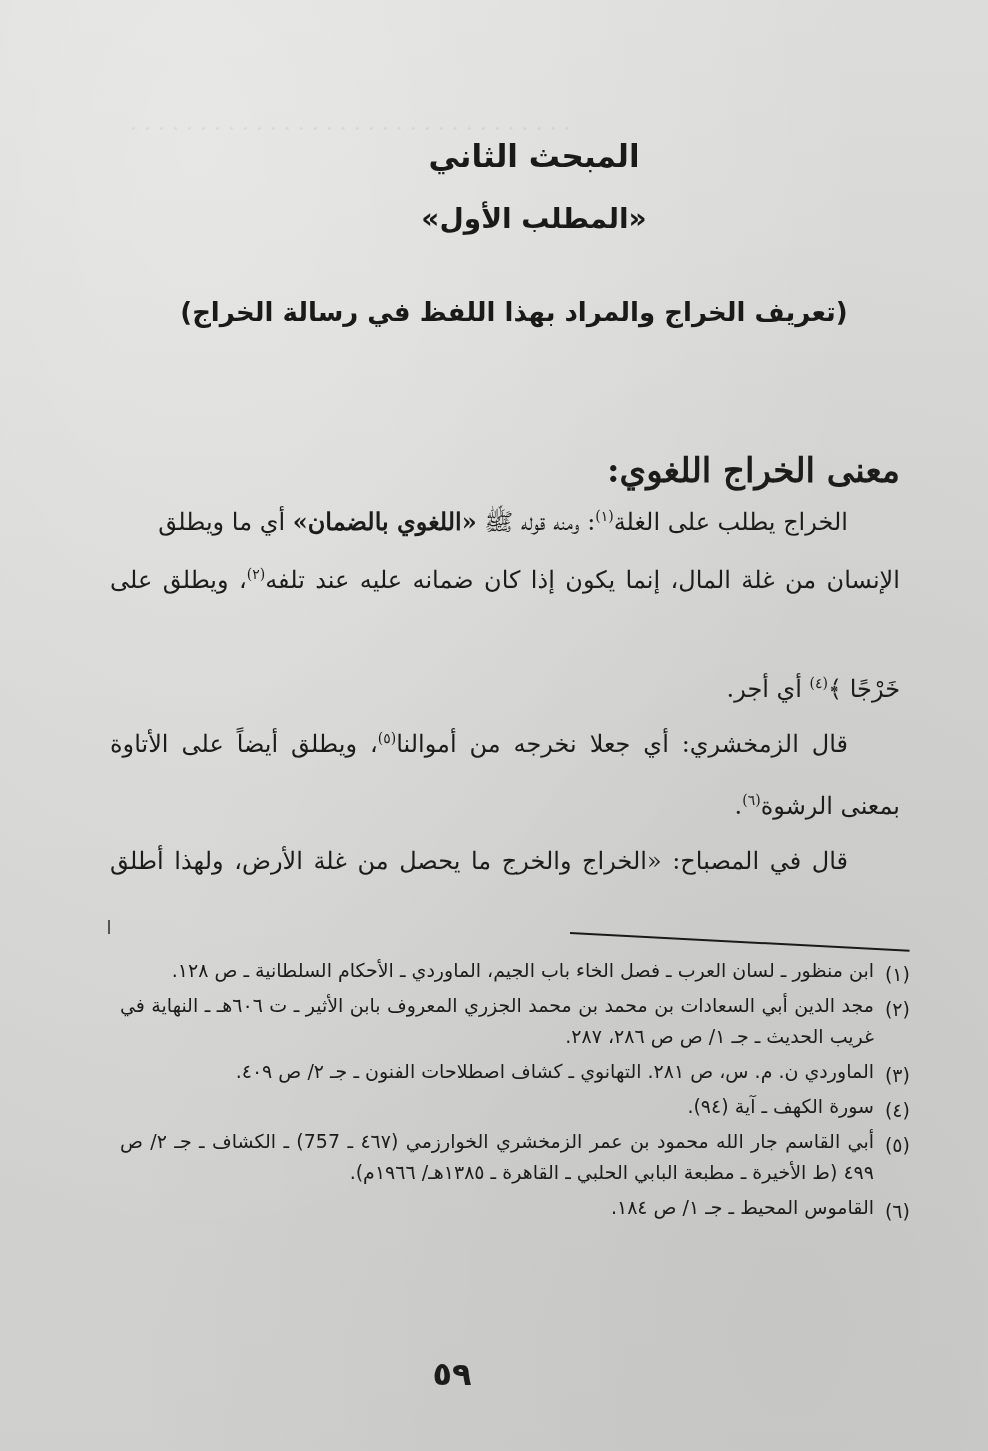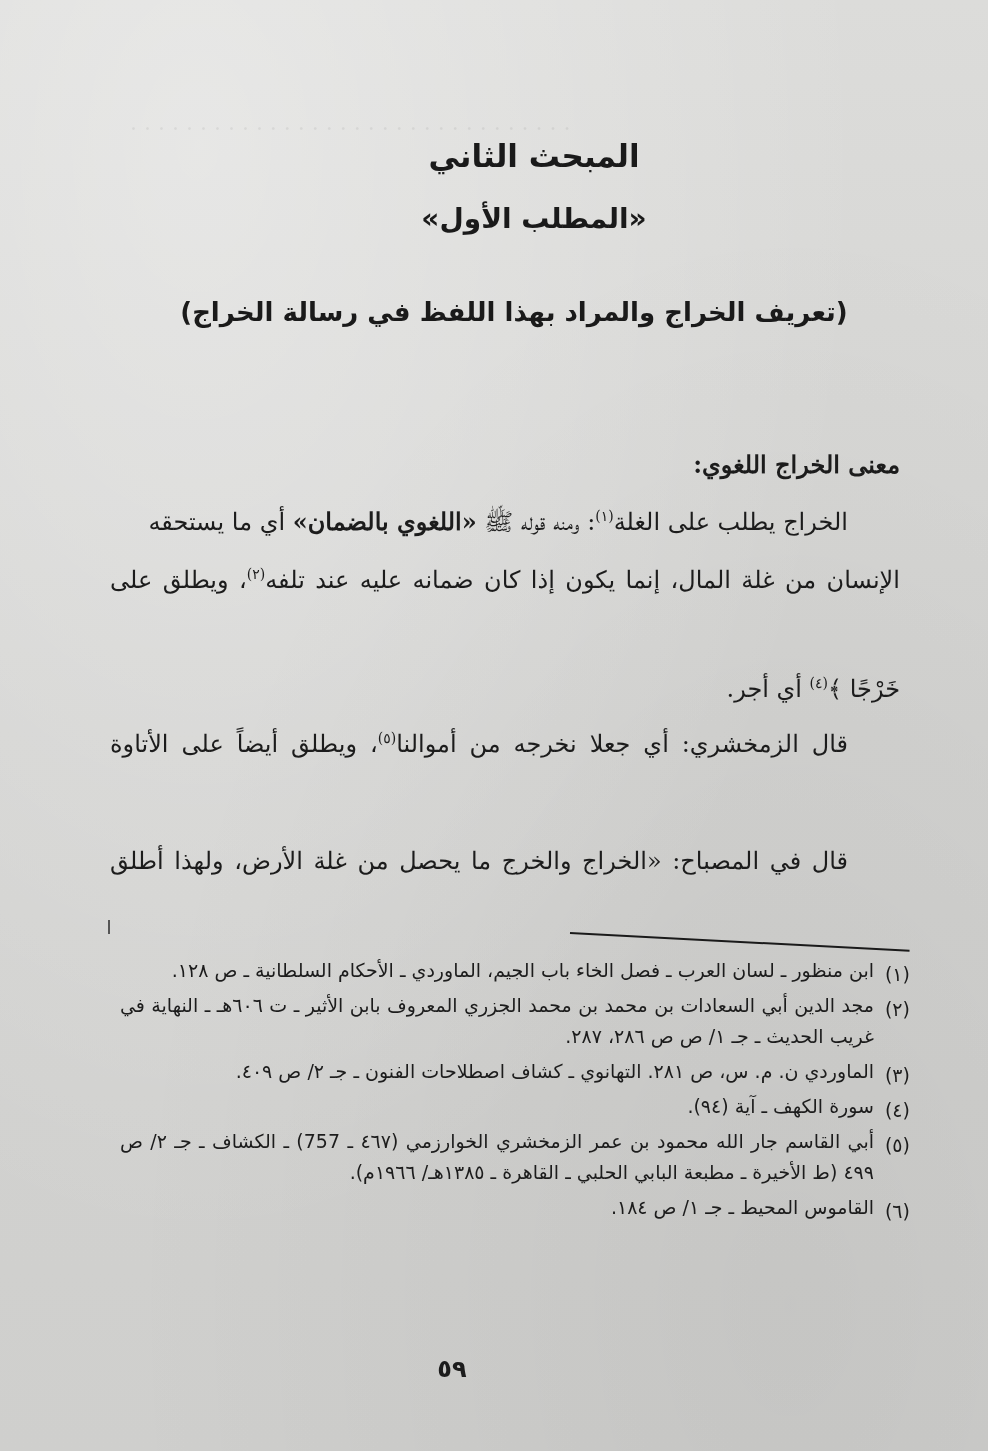--- a/index.html
+++ b/index.html
@@ -38,21 +38,21 @@
     .h-subsection { top: 192px; font-size: 28px; left: 40px; }
     .h-title {
       top: 287px;
       font-size: 26px;
       left: 20px;
     }
     .subhead {
       position: absolute;
       right: 88px;
       top: 440px;
-      font-size: 24px;
+      font-size: 34px;
       font-weight: bold;
       direction: rtl;
       white-space: nowrap;
     }
     .para {
       position: absolute;
       right: 88px;
       width: 790px;
       font-size: 24px;
       direction: rtl;
@@ -109,21 +109,21 @@
       text-align: justify;
     }
     .page-number {
       position: absolute;
       left: 0;
       width: 864px;
       top: 1345px;
       text-align: center;
       font-family: "DejaVu Sans", "Liberation Sans", sans-serif;
       font-weight: bold;
-      font-size: 24px;
+      font-size: 32px;
       padding-left: 40px;
       box-sizing: border-box;
     }
     .bleed {
       position: absolute;
       left: 130px;
       width: 720px;
       color: rgba(0,0,0,0.06);
       font-size: 22px;
       direction: rtl;
@@ -140,36 +140,39 @@
 
   <div class="bleed" style="top:100px">. . . . . . . . . . . . . . . . . . . . . . . . . . . . . . . .</div>
 
   <div class="heading h-section">المبحث الثاني</div>
   <div class="heading h-subsection">«المطلب الأول»</div>
   <div class="heading h-title">(تعريف الخراج والمراد بهذا اللفظ في رسالة الخراج)</div>
 
   <div class="subhead">معنى الخراج اللغوي:</div>
 
   <div class="para indent" style="top:497px">
-    <span>الخراج يطلب على الغلة</span><sup class="fn">(١)</sup><span>: ومنه قوله ﷺ </span><span class="bold">«اللغوي بالضمان»</span><span> أي ما يستحقه</span>
+    <span>الخراج يطلب على الغلة</span><sup class="fn">(١)</sup><span>: ومنه قوله ﷺ </span><span class="bold">«اللغوي بالضمان»</span><span> أي ما ويطلق</span>
   </div>
 
   <div class="para justify" style="top:556px">
     <span>الإنسان من غلة المال، إنما يكون إذا كان ضمانه عليه عند تلفه</span><sup class="fn">(٢)</sup><span>، ويطلق على</span>
   </div>
 
 
   <div class="para" style="top:665px">
     <span>خَرْجًا ﴾</span><sup class="fn">(٤)</sup><span> أي أجر.</span>
   </div>
 
   <div class="para indent justify" style="top:720px">
     <span>قال الزمخشري: أي جعلا نخرجه من أموالنا</span><sup class="fn">(٥)</sup><span>، ويطلق أيضاً على الأتاوة</span>
   </div>
 
+  <div class="para" style="top:782px">
+    <span>بمعنى الرشوة</span><sup class="fn">(٦)</sup><span>.</span>
+  </div>
 
   <div class="para indent justify" style="top:837px">
     <span>قال في المصباح: «الخراج والخرج ما يحصل من غلة الأرض، ولهذا أطلق</span>
   </div>
 
   <div class="margin-mark"></div>
   <div class="separator"></div>
 
   <div class="footnotes">
     <div class="fn-item">

